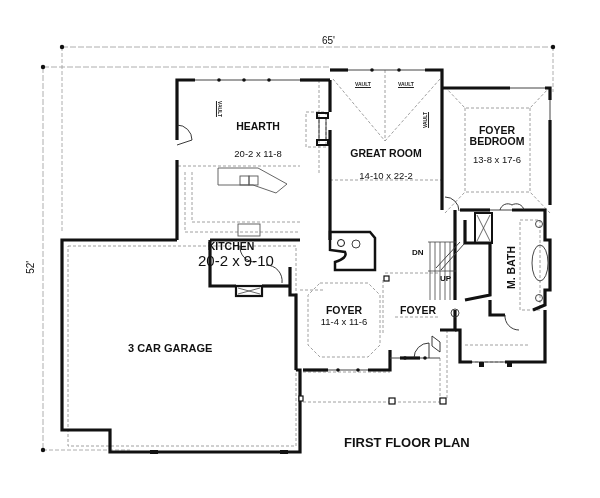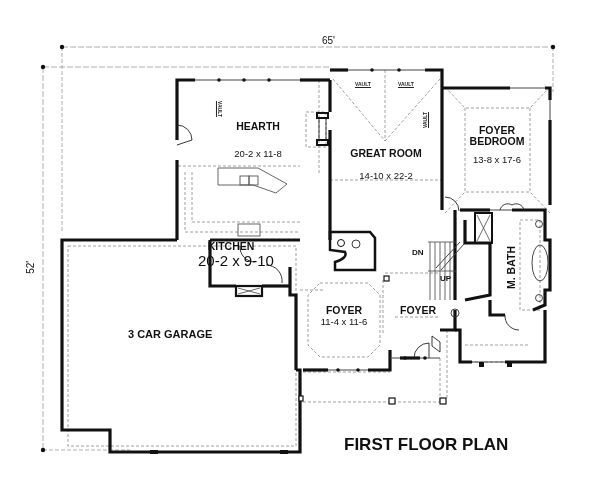--- a/index.html
+++ b/index.html
@@ -231,23 +231,23 @@
 
 <div class="lbl" style="left:312px;top:305px;font-size:10.5px;width:64px;">
   <div>FOYER</div>
   <div style="font-weight:normal;font-size:9.5px;margin-top:1px;">11-4 x 11-6</div>
 </div>
 
 <div class="lbl" style="left:400px;top:305px;font-size:10.5px;">FOYER</div>
 
 <div class="lbl rot" style="left:487px;top:262px;font-size:10.5px;width:50px;transform:rotate(-90deg);">M. BATH</div>
 
-<div class="lbl" style="left:128px;top:329px;font-size:11px;">3 CAR GARAGE</div>
-
-<div class="lbl" style="left:323px;top:436px;font-size:17px;padding-left:21px;">FIRST FLOOR PLAN</div>
+<div class="lbl" style="left:128px;top:343px;font-size:11px;">3 CAR GARAGE</div>
+
+<div class="lbl" style="left:323px;top:436px;font-size:13px;padding-left:21px;">FIRST FLOOR PLAN</div>
 
 <div class="vault" style="left:355px;top:81px;">VAULT</div>
 <div class="vault" style="left:398px;top:81px;">VAULT</div>
 <div class="vault rot" style="left:417px;top:117px;transform:rotate(-90deg);">VAULT</div>
 <div class="vault rot" style="left:212px;top:106px;transform:rotate(90deg);">VAULT</div>
 
 <div class="dim" style="left:412px;top:249px;font-size:8px;font-weight:bold;">DN</div>
 <div class="dim" style="left:440px;top:275px;font-size:8px;font-weight:bold;">UP</div>
 
 </body></html>

